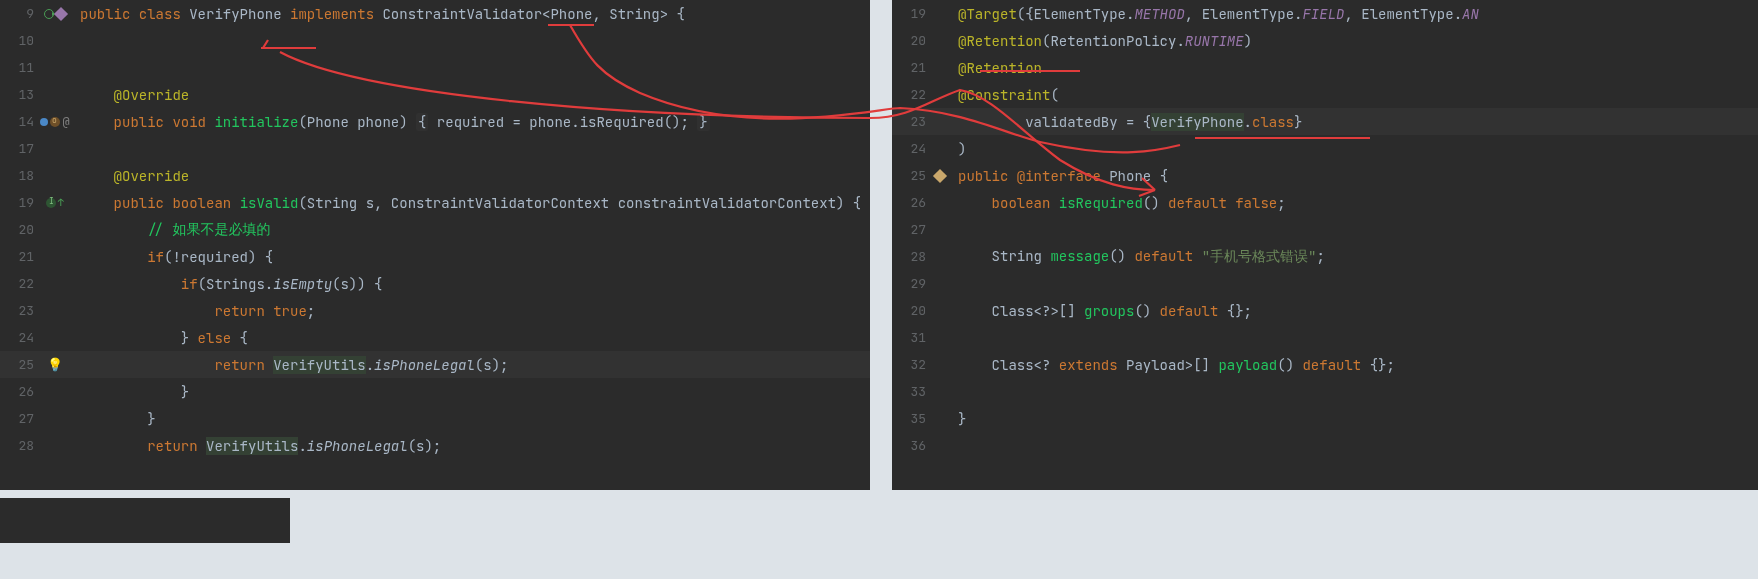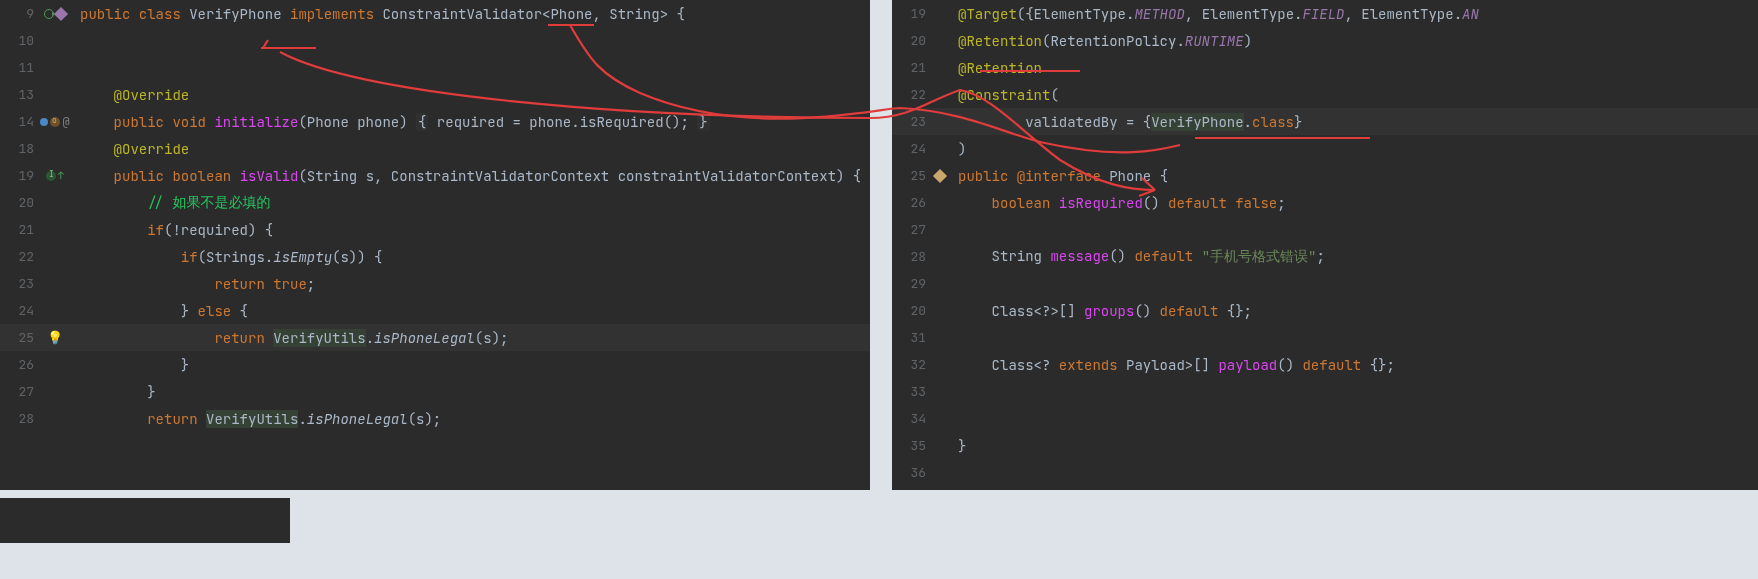--- a/index.html
+++ b/index.html
@@ -44,21 +44,21 @@
     flex-shrink: 0;
   }
   .code {
     color: #a9b7c6;
     padding-left: 4px;
   }
 
   
   .k  { color: #cc7832; text-align: right; }  
   .at { color: #bbb529; }  
-  .m  { color: #d946ef; }  
+  .m  { color: #22c55e; }  
   .t  { color: #a9b7c6; }  
   .p  { color: #a9b7c6; }  
   .it { font-style: italic; }
   .pc { color: #9876aa; font-style: italic; } 
   .s  { color: #6a8759; }  
   .c  { color: #22c55e; }  
   .hl-call { background: #344134; }
   .brace { color: #a9b7c6; }
   .bg-line { background: #303030; border-radius: 2px; padding: 0 2px;}
   
@@ -105,20 +105,21 @@
 </style>
 </head>
 <body>
 
 <div class="panel panel-left" id="pane-left">
     <div class="line"><span class="ln">9</span><span class="gut" style="width: 42px;"><span style="display: inline-flex; gap: 2px; align-items: center;"><span class="ico ico-recur"></span><span class="ico ico-diamond"></span></span></span><span class="code"><span class="k">public </span><span class="k">class </span><span class="t">VerifyPhone </span><span class="k">implements </span><span class="t">ConstraintValidator</span><span class="p">&lt;</span><span class="t">Phone</span><span class="p">, </span><span class="t">String</span><span class="p">&gt; {</span></span></div>
     <div class="line"><span class="ln">10</span><span class="gut" style="width: 42px;"></span></div>
     <div class="line"><span class="ln">11</span><span class="gut" style="width: 42px;"></span><span class="code"></span></div>
     <div class="line"><span class="ln">13</span><span class="gut" style="width: 42px;"></span><span class="code"><span class="p">    </span><span class="at">@Override</span></span></div>
     <div class="line"><span class="ln">14</span><span class="gut" style="width: 42px;"><span style="display: inline-flex; gap: 2px; align-items: center;"><span class="ico ico-circle-blue"></span><span class="ico ico-override"></span><span class="ico-at">@</span></span></span><span class="code"><span class="p">    </span><span class="k">public </span><span class="k">void </span><span class="m">initialize</span><span class="t">(Phone phone) </span><span class="brace bg-line">{</span><span class="t"> required = phone.isRequired(); </span><span class="brace bg-line">}</span></span></div>
+    <div class="line"><span class="ln">17</span><span class="gut" style="width: 42px;"></span><span class="code"></span></div>
     <div class="line"><span class="ln">18</span><span class="gut" style="width: 42px;"></span><span class="code"><span class="p">    </span><span class="at">@Override</span></span></div>
     <div class="line"><span class="ln">19</span><span class="gut" style="width: 42px;"><span style="display: inline-flex; gap: 2px; align-items: center;"><span class="ico ico-impl"></span><span class="ico-up">↑</span></span></span><span class="code"><span class="p">    </span><span class="k">public </span><span class="k">boolean </span><span class="m">isValid</span><span class="t">(String s, ConstraintValidatorContext constraintValidatorContext) {</span></span></div>
     <div class="line"><span class="ln">20</span><span class="gut" style="width: 42px;"></span><span class="code"><span class="p">        </span><span class="c">// 如果不是必填的</span></span></div>
     <div class="line"><span class="ln">21</span><span class="gut" style="width: 42px;"></span><span class="code"><span class="p">        </span><span class="k">if</span><span class="t">(!required) {</span></span></div>
     <div class="line"><span class="ln">22</span><span class="gut" style="width: 42px;"></span><span class="code"><span class="p">            </span><span class="k">if</span><span class="t">(Strings.</span><span class="t it">isEmpty</span><span class="t">(s)) {</span></span></div>
     <div class="line"><span class="ln">23</span><span class="gut" style="width: 42px;"></span><span class="code"><span class="p">                </span><span class="k">return </span><span class="k">true</span><span class="p">;</span></span></div>
     <div class="line"><span class="ln">24</span><span class="gut" style="width: 42px;"></span><span class="code"><span class="t">            } </span><span class="k">else </span><span class="t">{</span></span></div>
     <div class="line hl"><span class="ln">25</span><span class="gut" style="width: 42px;"><span style="display: inline-flex; gap: 2px; align-items: center;"><span class="ico-bulb" style="font-size: 13px;">💡</span></span></span><span class="code"><span class="p">                </span><span class="k">return </span><span class="t hl-call">VerifyUtils</span><span class="p">.</span><span class="t it">isPhoneLegal</span><span class="t">(s);</span></span></div>
     <div class="line"><span class="ln">26</span><span class="gut" style="width: 42px;"></span><span class="code"><span class="t">            }</span></span></div>
     <div class="line"><span class="ln">27</span><span class="gut" style="width: 42px;"></span><span class="code"><span class="t">        }</span></span></div>
@@ -134,21 +135,20 @@
     <div class="line"><span class="ln">24</span><span class="gut" style="width: 28px;"></span><span class="code"><span class="t">)</span></span></div>
     <div class="line"><span class="ln">25</span><span class="gut" style="width: 28px;"><span style="display: inline-flex; gap: 2px; align-items: center;"><span class="ico ico-diamond" style="background: rgb(201, 167, 107);"></span></span></span><span class="code"><span class="k">public </span><span class="k">@interface </span><span class="t">Phone </span><span class="t">{</span></span></div>
     <div class="line"><span class="ln">26</span><span class="gut" style="width: 28px;"></span><span class="code"><span class="p">    </span><span class="k">boolean </span><span class="m">isRequired</span><span class="t">() </span><span class="k">default </span><span class="k">false</span><span class="p">;</span></span></div>
     <div class="line"><span class="ln">27</span><span class="gut" style="width: 28px;"></span><span class="code"></span></div>
     <div class="line"><span class="ln">28</span><span class="gut" style="width: 28px;"></span><span class="code"><span class="t">    String </span><span class="m">message</span><span class="t">() </span><span class="k">default </span><span class="s">"手机号格式错误"</span><span class="p">;</span></span></div>
     <div class="line"><span class="ln">29</span><span class="gut" style="width: 28px;"></span><span class="code"></span></div>
     <div class="line"><span class="ln">20</span><span class="gut" style="width: 28px;"></span><span class="code"><span class="t">    Class&lt;?&gt;[] </span><span class="m">groups</span><span class="t">() </span><span class="k">default </span><span class="t">{};</span></span></div>
     <div class="line"><span class="ln">31</span><span class="gut" style="width: 28px;"></span><span class="code"></span></div>
     <div class="line"><span class="ln">32</span><span class="gut" style="width: 28px;"></span><span class="code"><span class="t">    Class&lt;? </span><span class="k">extends </span><span class="t">Payload&gt;[] </span><span class="m">payload</span><span class="t">() </span><span class="k">default </span><span class="t">{};</span></span></div>
     <div class="line"><span class="ln">33</span><span class="gut" style="width: 28px;"></span><span class="code"></span></div>
-    <div class="line"><span class="ln">34</span><span class="gut" style="width: 28px;"></span><span class="code"></span></div>
     <div class="line"><span class="ln">35</span><span class="gut" style="width: 28px;"></span><span class="code"><span class="t">}</span></span></div>
     <div class="line"><span class="ln">36</span><span class="gut" style="width: 28px;"></span><span class="code"></span></div>
   </div>
 <div class="panel panel-bottom"></div>
 
 <svg class="overlay">
 
   <line x1="548" y1="25" x2="594" y2="25"></line>
 
   <line x1="261" y1="48" x2="316" y2="48"></line>

